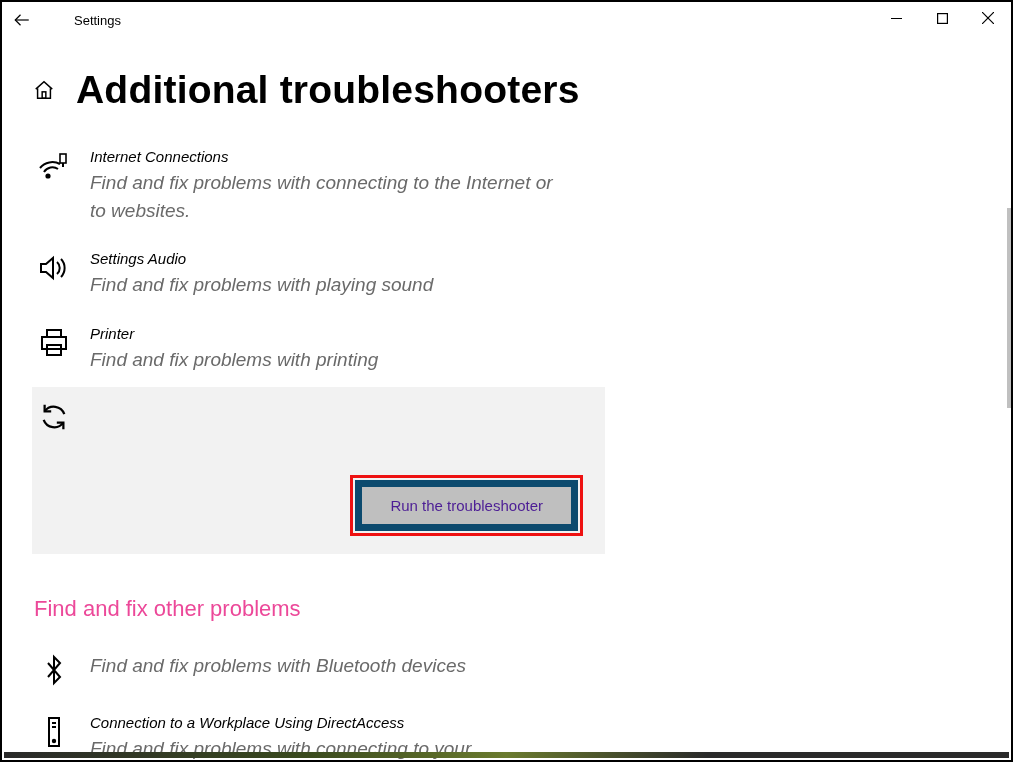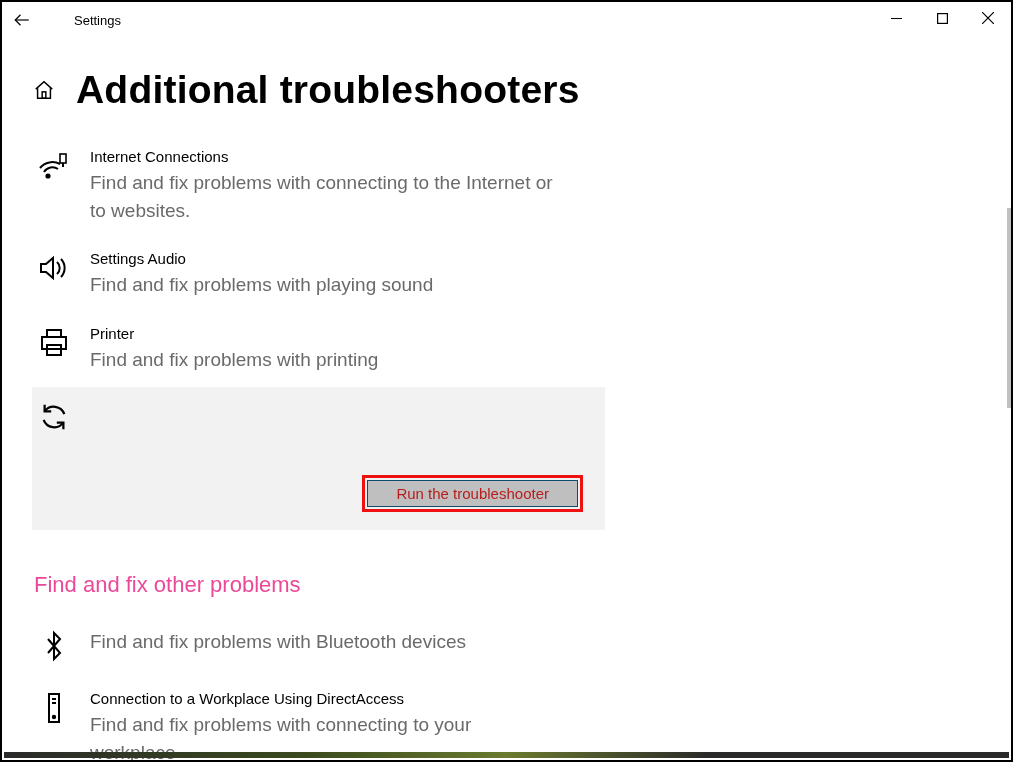--- a/index.html
+++ b/index.html
@@ -26,29 +26,29 @@
   }
   .header-row { display: flex; align-items: center; gap: 20px; margin-bottom: 24px; }
   .home-icon { width: 24px; height: 24px; display: flex; align-items: center; justify-content: center; }
   .page-title { font-size: 39px; font-weight: 600; color: #000; letter-spacing: 0.2px; }
   .item-list { width: 573px; }
   .ts-item {
     display: flex; align-items: flex-start; padding: 12px 14px 14px 4px; gap: 18px;
   }
   .ts-item.selected { background: #f2f2f2; flex-wrap: wrap; padding-bottom: 18px; }
   .ts-icon { width: 36px; min-width:36px; height: 36px; display: flex; align-items: center; justify-content: center; }
-  .ts-text { flex: 1; min-width: 0; }
+  .ts-text { flex: 1; min-width: 0; font-style: italic; }
   .ts-title { font-size: 15px; color: #000; margin-bottom: 4px; }
   .ts-desc { font-size: 19px; color: #6a6a6a; line-height: 1.45; max-width: 470px; }
   .run-row { width: 100%; display: flex; justify-content: flex-end; margin-top: 22px; padding-right: 8px; }
   .run-btn-hl {
     border: 3px solid #e11; padding: 2px; display: inline-block;
   }
   .run-btn {
-    background: #bfbfbf; border: 1px solid #0c4a6e; padding: 4px 28px; font-size: 15px; color: #b91c1c;
+    background: #bfbfbf; border: 7px solid #0c4a6e; padding: 10px 28px; font-size: 15px; color: #4c1d95;
     font-family: inherit;
   }
   .section-heading {
     font-size: 22px; font-weight: 400; color: #ec4899; margin: 42px 0 18px 2px;
   }
   
   .vscroll {
     position: absolute; right: 0px; top: 170px; width: 4px; height: 200px; background: #c0c0c0;
   }
   

